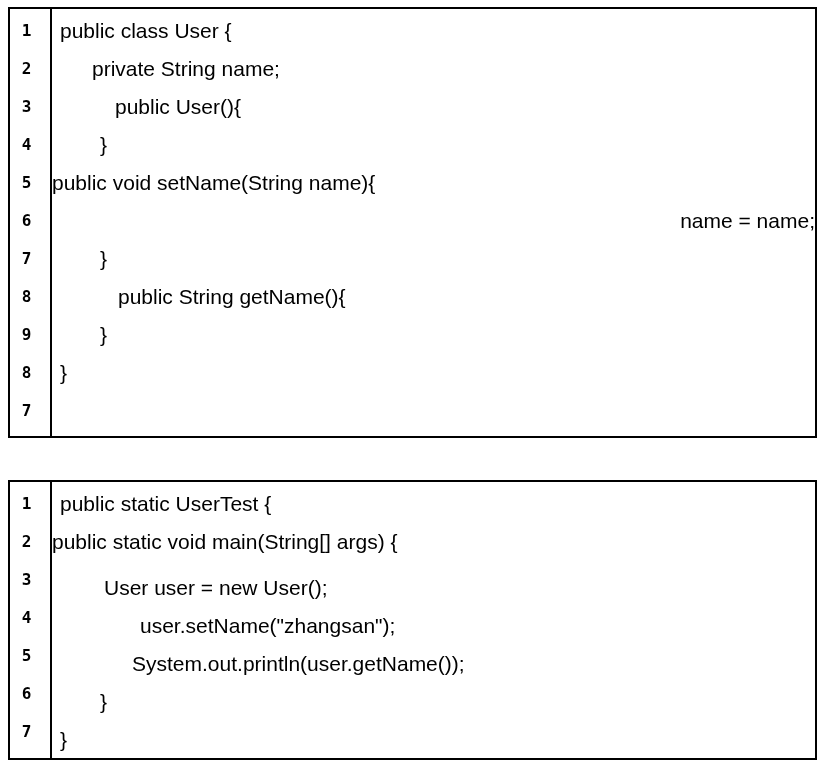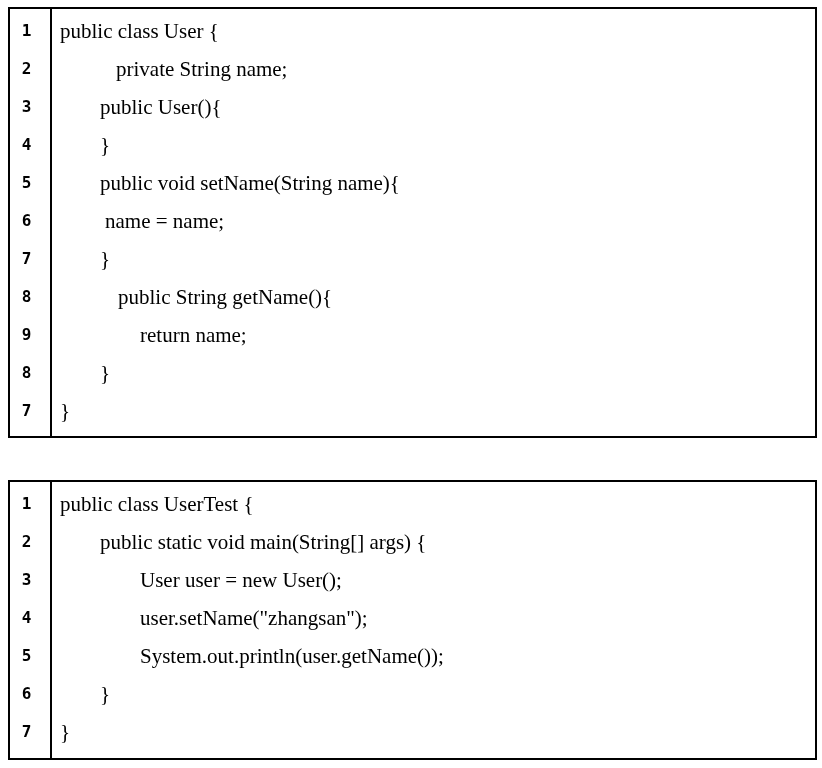--- a/index.html
+++ b/index.html
@@ -45,21 +45,21 @@
     color: #000000;
   }
   .code-column {
     flex: 1 1 auto;
     padding-top: 3px;
     overflow: hidden;
   }
   .codeline {
     height: 38px;
     line-height: 38px;
-    font-family: Liberation Serif, serif;
+    font-family: Liberation Sans, sans-serif;
     font-size: 21px;
     white-space: pre;
     color: #000000;
   }
 </style>
 </head>
 <body>
 
 <div id="page">
 
@@ -72,47 +72,46 @@
         <div class="num">5</div>
         <div class="num">6</div>
         <div class="num">7</div>
         <div class="num">8</div>
         <div class="num">9</div>
         <div class="num">8</div>
         <div class="num">7</div>
       </div>
     <div class="code-column">
         <div class="codeline" style="padding-left: 8px;">public class User {</div>
-        <div class="codeline" style="padding-left: 64px;">private String name;</div>
-        <div class="codeline" style="padding-left: 48px;">public User(){</div>
+        <div class="codeline" style="padding-left: 40px;">private String name;</div>
+        <div class="codeline" style="padding-left: 48px; margin-left: 15px;">public User(){</div>
         <div class="codeline" style="padding-left: 48px;">}</div>
-        <div class="codeline" style="padding-left: 48px;">public void setName(String name){</div>
-        <div class="codeline" style="padding-left: 53px;">name = name;</div>
+        <div class="codeline" style="">public void setName(String name){</div>
+        <div class="codeline" style="padding-left: 88px; text-align: right;">name = name;</div>
         <div class="codeline" style="padding-left: 48px;">}</div>
         <div class="codeline" style="padding-left: 66px;">public String getName(){</div>
-        <div class="codeline" style="padding-left: 88px;">return name;</div>
         <div class="codeline" style="padding-left: 48px;">}</div>
         <div class="codeline" style="padding-left: 8px;">}</div>
       </div>
   </div>
 
   <div id="code-block-1" class="code-block">
     <div class="gutter">
         <div class="num">1</div>
         <div class="num">2</div>
         <div class="num">3</div>
         <div class="num">4</div>
         <div class="num">5</div>
         <div class="num">6</div>
         <div class="num">7</div>
       </div>
     <div class="code-column">
-        <div class="codeline" style="padding-left: 8px;">public class UserTest {</div>
-        <div class="codeline" style="padding-left: 48px;">public static void main(String[] args) {</div>
-        <div class="codeline" style="padding-left: 88px;">User user = new User();</div>
+        <div class="codeline" style="padding-left: 8px;">public static UserTest {</div>
+        <div class="codeline" style="">public static void main(String[] args) {</div>
+        <div class="codeline" style="padding-left: 52px; margin-top: 8px;">User user = new User();</div>
         <div class="codeline" style="padding-left: 88px;">user.setName("zhangsan");</div>
-        <div class="codeline" style="padding-left: 88px;">System.out.println(user.getName());</div>
+        <div class="codeline" style="padding-left: 68px; margin-left: 12px;">System.out.println(user.getName());</div>
         <div class="codeline" style="padding-left: 48px;">}</div>
         <div class="codeline" style="padding-left: 8px;">}</div>
       </div>
   </div>
 
 </div>
 
 </body></html>

